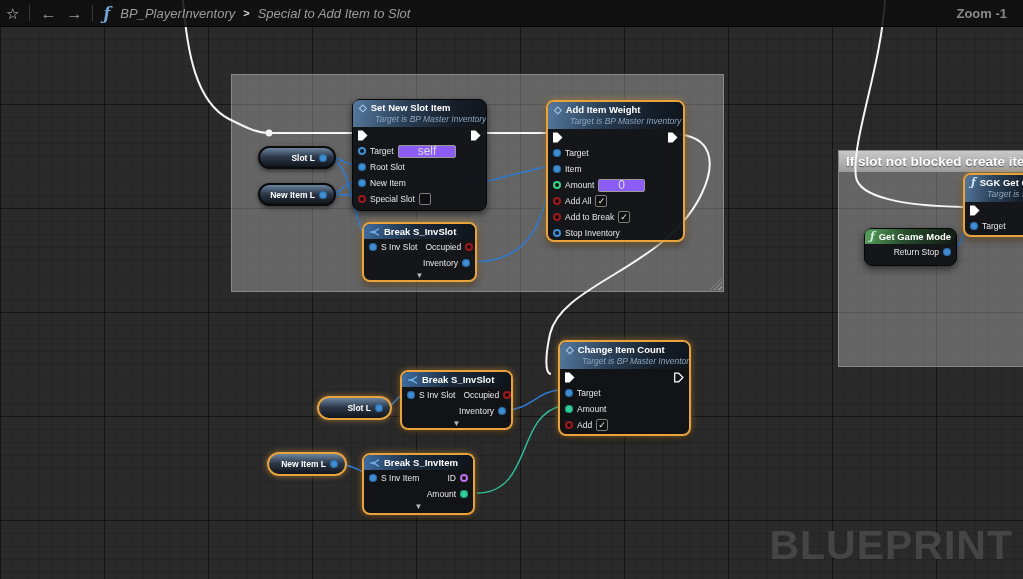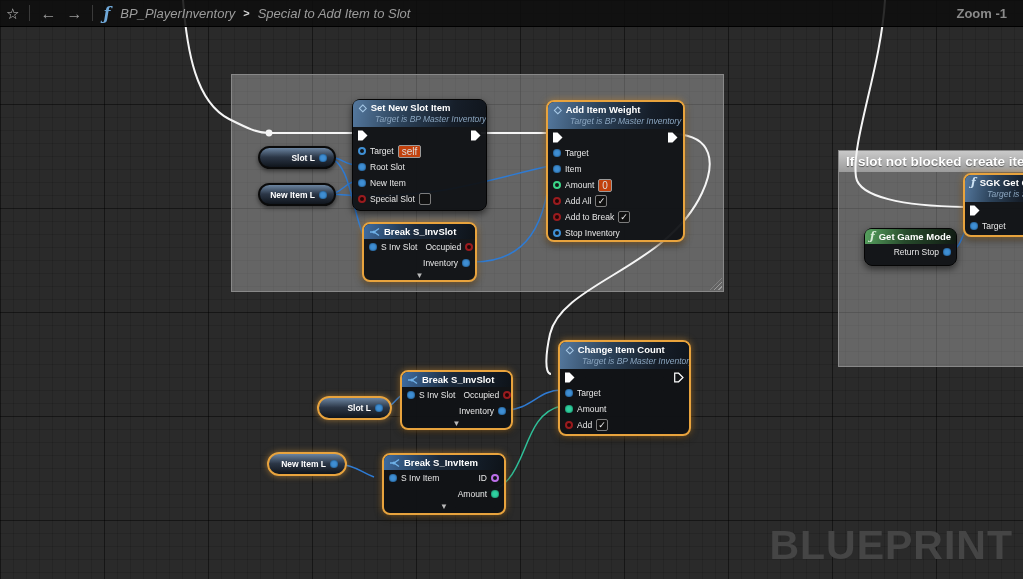--- a/index.html
+++ b/index.html
@@ -53,22 +53,22 @@
   .collapse{height:11px;text-align:center;color:#b9b9b9;font-size:8px;line-height:9px;cursor:pointer;}
   
   .pexec{width:10px;height:11px;flex:0 0 auto;cursor:crosshair;}
   .pc{width:8px;height:8px;border-radius:50%;flex:0 0 auto;box-sizing:border-box;cursor:crosshair;}
   .pc.fblue{background:#3f8fd4;box-shadow:inset 0 0 2px #0b2c4d;}
   .pc.hblue{border:2px solid #3f8fd4;background:transparent;}
   .pc.red{border:2px solid #9a1b1e;background:#230607;}
   .pc.hgreen{border:2px solid #3bd687;background:transparent;}
   .pc.fgreen{background:#2fd1a0;box-shadow:inset 0 0 2px #0a4d38;}
   .pc.purple{border:2px solid #bc6fe8;background:transparent;}
-  .vbox{border:1px solid #9a9a9a;background:#c2410c;color:#ddd;font-size:10px;
-        padding:0 3px;border-radius:2px;height:11px;line-height:11px;cursor:text;}
+  .vbox{border:1px solid #9a9a9a;background:#8b5cf6;color:#ddd;font-size:12px;
+        padding:0 19px;border-radius:2px;height:11px;line-height:11px;cursor:text;}
   .cb{width:10px;height:10px;border:1px solid #7d7d7d;background:#101010;color:#f0f0f0;
       font-size:9px;line-height:10px;text-align:center;border-radius:2px;cursor:pointer;}
   
   .pill{position:absolute;z-index:3;border-radius:12px;box-sizing:border-box;
         background:linear-gradient(180deg,#6b84a0 0%,#2b3646 48%,#10151c 100%);
         border:2px solid #0a0a0a;display:flex;align-items:center;justify-content:flex-end;
         gap:4px;padding:0 7px;color:#fff;font-size:8.5px;font-weight:bold;
         box-shadow:0 2px 4px rgba(0,0,0,0.5);cursor:move;}
   .pill.selected{border-color:#e8a33d;box-shadow:0 0 6px rgba(232,163,61,0.55);}
   
@@ -285,21 +285,21 @@
         <span class="pc red"></span>
       </div>
     <div class="row">
         <span class="spacer"></span>
         <span>Inventory</span>
         <span class="pc fblue"></span>
       </div>
     <div class="collapse">▼</div>
   </div>
 
-  <div class="node selected" style="left:382px;top:453px;width:124px;height:62px;">
+  <div class="node selected" style="left:362px;top:453px;width:113px;height:62px;">
     <div class="nhead darkblue" style="padding:2px 5px;">
       <div class="ntitle">
           <svg width="11" height="10">
             <path d="M1 5h4M5 5l5-3.5M5 5l5 3.5" stroke="#6fb1e8" fill="none" stroke-width="1.4"></path>
             <circle cx="5" cy="5" r="1.6" fill="#6fb1e8"></circle>
           </svg>
           <span>Break S_InvItem</span>
         </div>
     </div>
     <div class="row">

